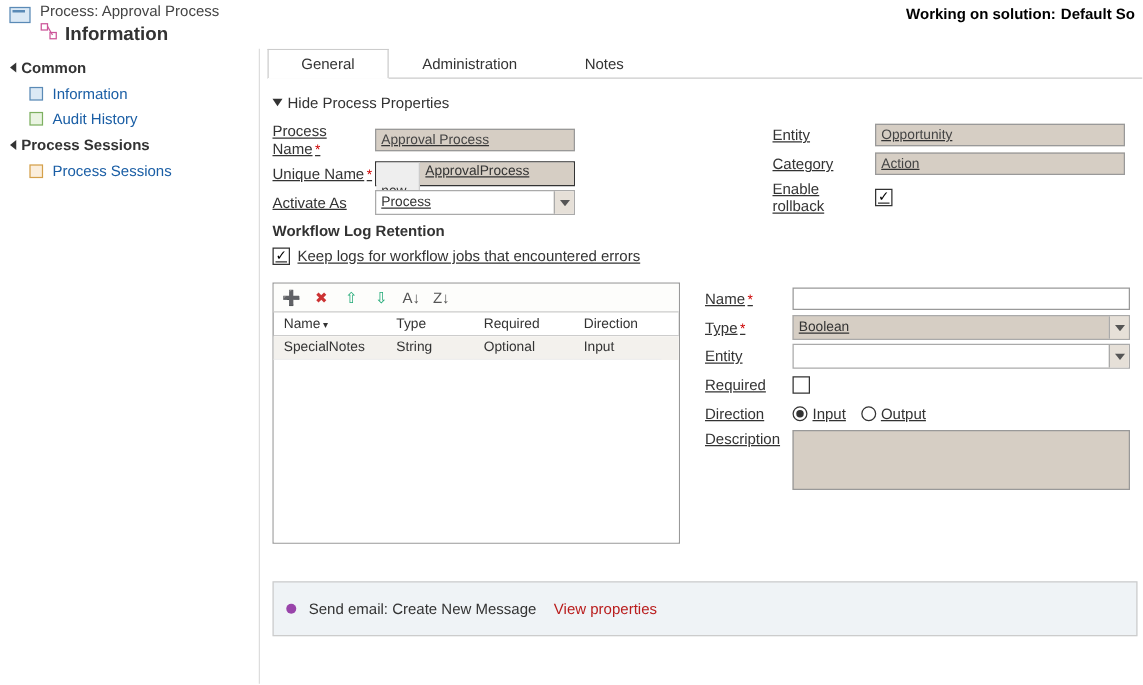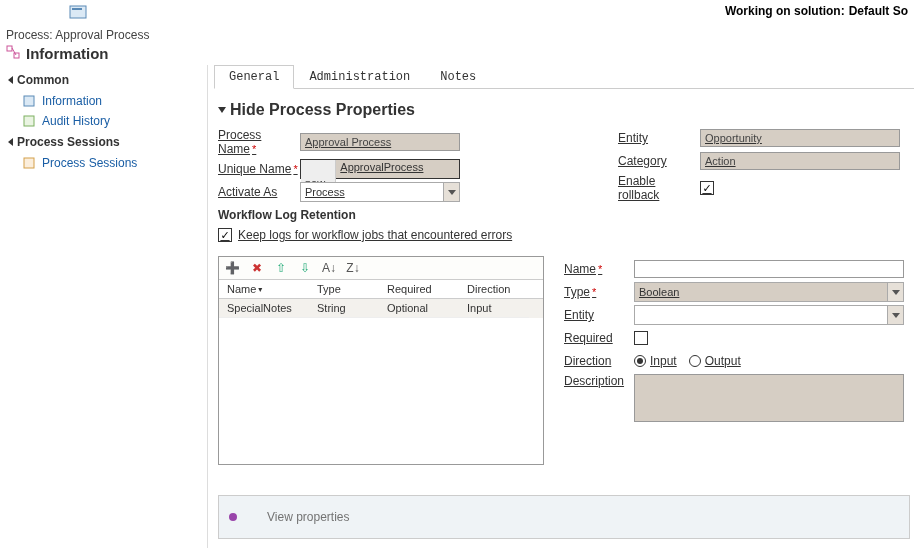--- a/index.html
+++ b/index.html
@@ -6,21 +6,21 @@
   body {
     font-family: "Segoe UI", Tahoma, Arial, sans-serif;
     font-size: 12px;
     color: #333;
     background: #fff;
     width: 914px;
     height: 548px;
     overflow: hidden;
   }
   .header { padding: 2px 6px; display: flex; justify-content: space-between; align-items: flex-start; }
-  .header-left { display: flex; align-items: center; gap: 6px; flex-direction: column; }
+  .header-left { display: flex; align-items: flex-start; gap: 6px; }
   .header-icon { width: 20px; height: 20px; display:inline-flex; align-items:center; justify-content:center; }
   .header-titles { line-height: 1.3; }
   .header-process { font-size: 12px; color: #444; }
   .header-main { font-size: 15px; font-weight: bold; display:flex; align-items:center; gap:6px;}
   .header-right { font-size: 12px; font-weight: bold; color: #000; padding-top:2px;}
   .header-right-row { display:flex; gap:4px;}
 
   .body { display: flex; height: calc(100% - 40px); }
   .sidebar {
     width: 208px;
@@ -45,41 +45,40 @@
     padding: 3px 8px 3px 22px;
     color: #1a5ea5;
     display: flex; align-items: center; gap: 6px;
     cursor: pointer;
   }
   .side-item .mini-icon { width:14px; height:14px; display:inline-flex; align-items:center; justify-content:center;}
 
   .main { flex: 1; padding: 0 0 0 6px; overflow: hidden; }
   .tabs { display: flex; border-bottom: 1px solid #ccc; font-size: 12px; }
   .tab {
-    padding: 4px 14px;
+    padding: 4px 26px;
     border: 1px solid transparent;
     margin-bottom: -1px;
     color: #333;
     cursor: pointer;
-    font-family: Liberation Mono, monospace;
   }
   .tab.active {
     border: 1px solid #ccc;
     border-bottom: 1px solid #fff;
     background: #fff;
   }
 
   .content { padding: 10px 4px 0 4px; }
 
   .collap-hdr {
-    font-weight: bold;
+    font-weight: normal;
     padding: 2px 0 6px 0;
     display:flex; align-items:center; gap:4px;
     cursor: pointer;
-    font-size: 16px;
+    font-size: 12px;
   }
   .collap-hdr::before {
     content:"";
     width:0;height:0;
     border-left:4px solid transparent;
     border-right:4px solid transparent;
     border-top:6px solid #333;
   }
 
   .form-cols { display:flex; gap:40px; }
@@ -138,21 +137,21 @@
   .arg-right .form-row .form-label{ width:70px;}
   .arg-right .fld-select, .arg-right .fld-ro, .arg-right .fld-text { width: 270px; }
   .fld-text { border:1px solid #999;height:18px;background:#fff; padding:1px 4px; font-size:11px;}
   .fld-textarea { border:1px solid #999; width:270px; height:48px; background:#d6cec4;}
   .radio { width:12px;height:12px;border:1px solid #333;border-radius:50%;display:inline-flex;align-items:center;justify-content:center;margin-right:4px;}
   .radio.sel::after{content:"";width:6px;height:6px;background:#333;border-radius:50%;}
 
   
   .step-panel { margin-top:30px; border:1px solid #ccc; background:#eff3f6; padding:14px 10px; display:flex;align-items:center;gap:10px;}
   .step-dot{ width:8px;height:8px;background:#94a;border-radius:50%;}
-  .step-link{ color:#737373; margin-left:20px; cursor:pointer;}
+  .step-link{ color:#b91c1c; margin-left:4px; cursor:pointer;}
 </style>
 </head>
 <body>
 
 <div class="header">
   <div class="header-left">
     <span class="header-icon">
       <svg width="18" height="18">
           <rect x="1" y="3" width="16" height="12" fill="#dbe9f5" stroke="#5a8ab6"></rect>
           <rect x="3" y="5" width="10" height="2" fill="#5a8ab6"></rect>
@@ -328,18 +327,19 @@
           </div>
           <div class="form-row" style="align-items:flex-start;">
             <div class="form-label">Description</div>
             <div class="fld-textarea"></div>
           </div>
         </div>
       </div>
 
       <div class="step-panel">
         <span class="step-dot"></span>
+        <span>Send email:  Create New Message</span>
         <span class="step-link">View properties</span>
       </div>
 
     </div>
   </div>
 </div>
 
 </body></html>

